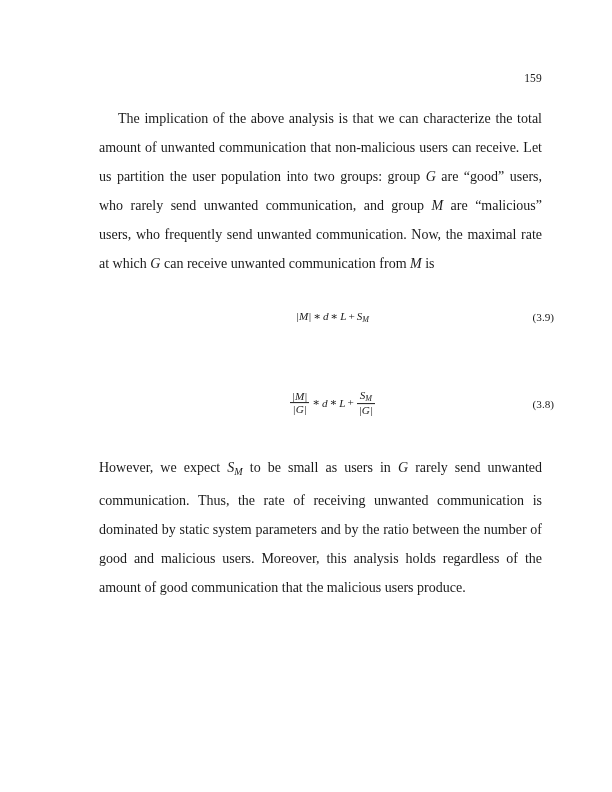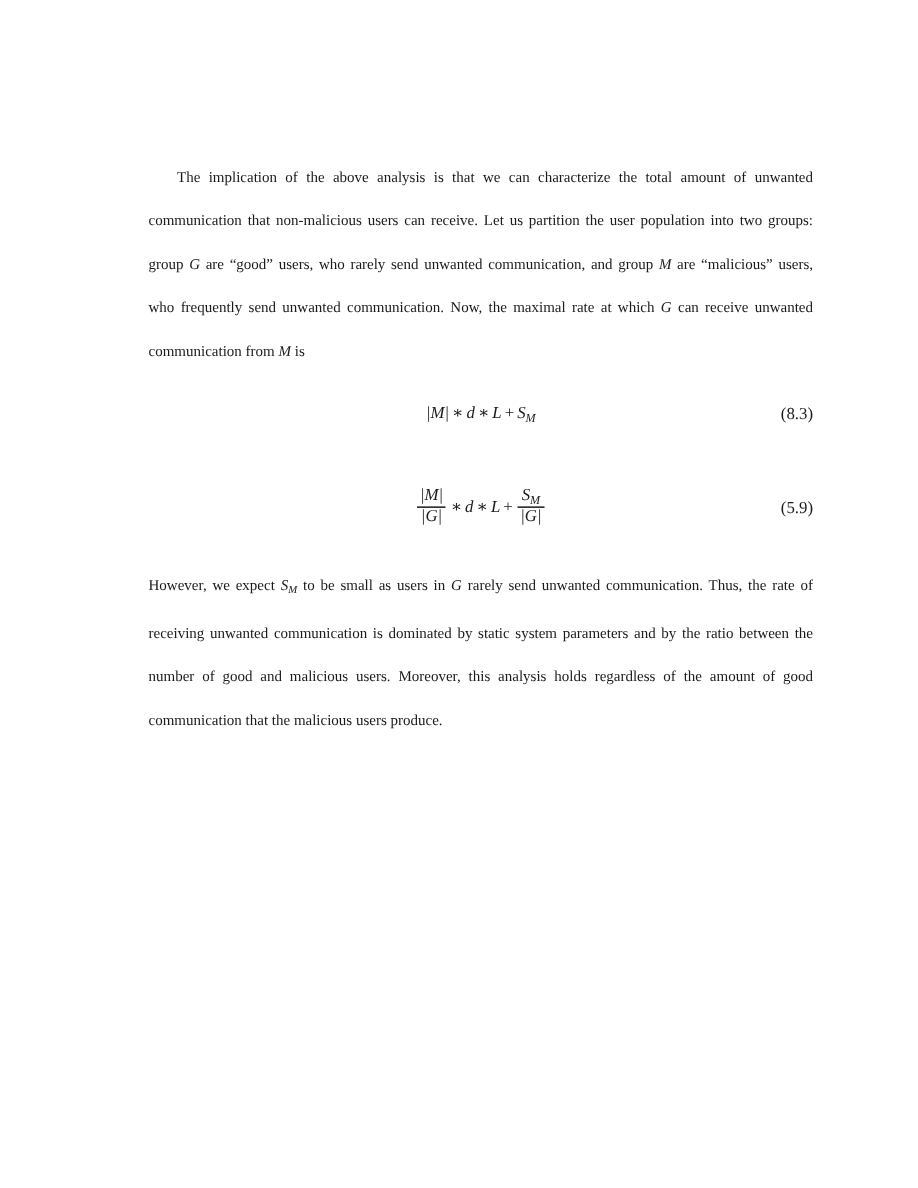--- a/index.html
+++ b/index.html
@@ -27,37 +27,37 @@
     color: #1a1a1a;
   }
   .body-block {
     position: absolute;
     top: 104px;
     left: 99px;
     width: 443px;
   }
   p.para {
     margin: 0;
-    font-size: 10px;
+    font-size: 14px;
     line-height: 29px;
     text-align: justify;
     text-justify: inter-word;
     -webkit-hyphens: none;
     hyphens: none;
     color: #1a1a1a;
   }
   p.para.indent {
     text-indent: 19px;
   }
   .eq-row {
     display: block;
     position: relative;
     width: 100%;
     height: 29px;
-    margin: 0;
+    margin: 12px;
   }
   .eq-row.tall {
     height: 50px;
   }
   .eq-center {
     position: absolute;
     left: 0;
     right: 0;
     top: 50%;
     transform: translateY(-50%);
@@ -103,46 +103,47 @@
     padding: 0 2px;
   }
   .spacer-eq-top { height: 12px; }
   .spacer-eq-bot { height: 12px; }
 </style>
 </head>
 <body>
 
 <div class="page">
 
+  <div class="page-number">159</div>
 
   <div class="body-block">
 
     <p class="para indent">
       <span>The implication of the above analysis is that we can characterize the total amount of unwanted communication that non-malicious users can receive. Let us partition the user population into two groups: group <span class="mi">G</span> are “good” users, who rarely send unwanted communication, and group <span class="mi">M</span> are “malicious” users, who frequently send unwanted communication. Now, the maximal rate at which <span class="mi">G</span> can receive unwanted communication from <span class="mi">M</span> is</span>
     </p>
 
     <div class="spacer-eq-top"></div>
 
     <div class="eq-row">
       <div class="eq-center">
         <span class="mi">|<span class="mi">M</span>|</span><span class="op">∗</span><span class="mi">d</span><span class="op">∗</span><span class="mi">L</span><span class="op">+</span><span class="mi">S<span class="sub">M</span></span>
       </div>
-      <div class="eq-num">(8.3)</div>
+      <div class="eq-num">(3.9)</div>
     </div>
 
     <div class="spacer-eq-bot"></div>
 
 
     <div class="spacer-eq-top"></div>
 
     <div class="eq-row tall">
       <div class="eq-center">
         <span class="frac"><span class="num mi">|M|</span><span class="den mi">|G|</span></span><span class="op">∗</span><span class="mi">d</span><span class="op">∗</span><span class="mi">L</span><span class="op">+</span><span class="frac"><span class="num mi">S<span class="sub">M</span></span><span class="den mi">|G|</span></span>
       </div>
-      <div class="eq-num">(5.9)</div>
+      <div class="eq-num">(3.8)</div>
     </div>
 
     <div class="spacer-eq-bot"></div>
 
     <p class="para">
       However, we expect <span class="mi">S<span class="sub">M</span></span> to be small as users in <span class="mi">G</span> rarely send unwanted communication. Thus, the rate of receiving unwanted communication is dominated by static system parameters and by the ratio between the number of good and malicious users. Moreover, this analysis holds regardless of the amount of good communication that the malicious users produce.
     </p>
 
 
   </div>

